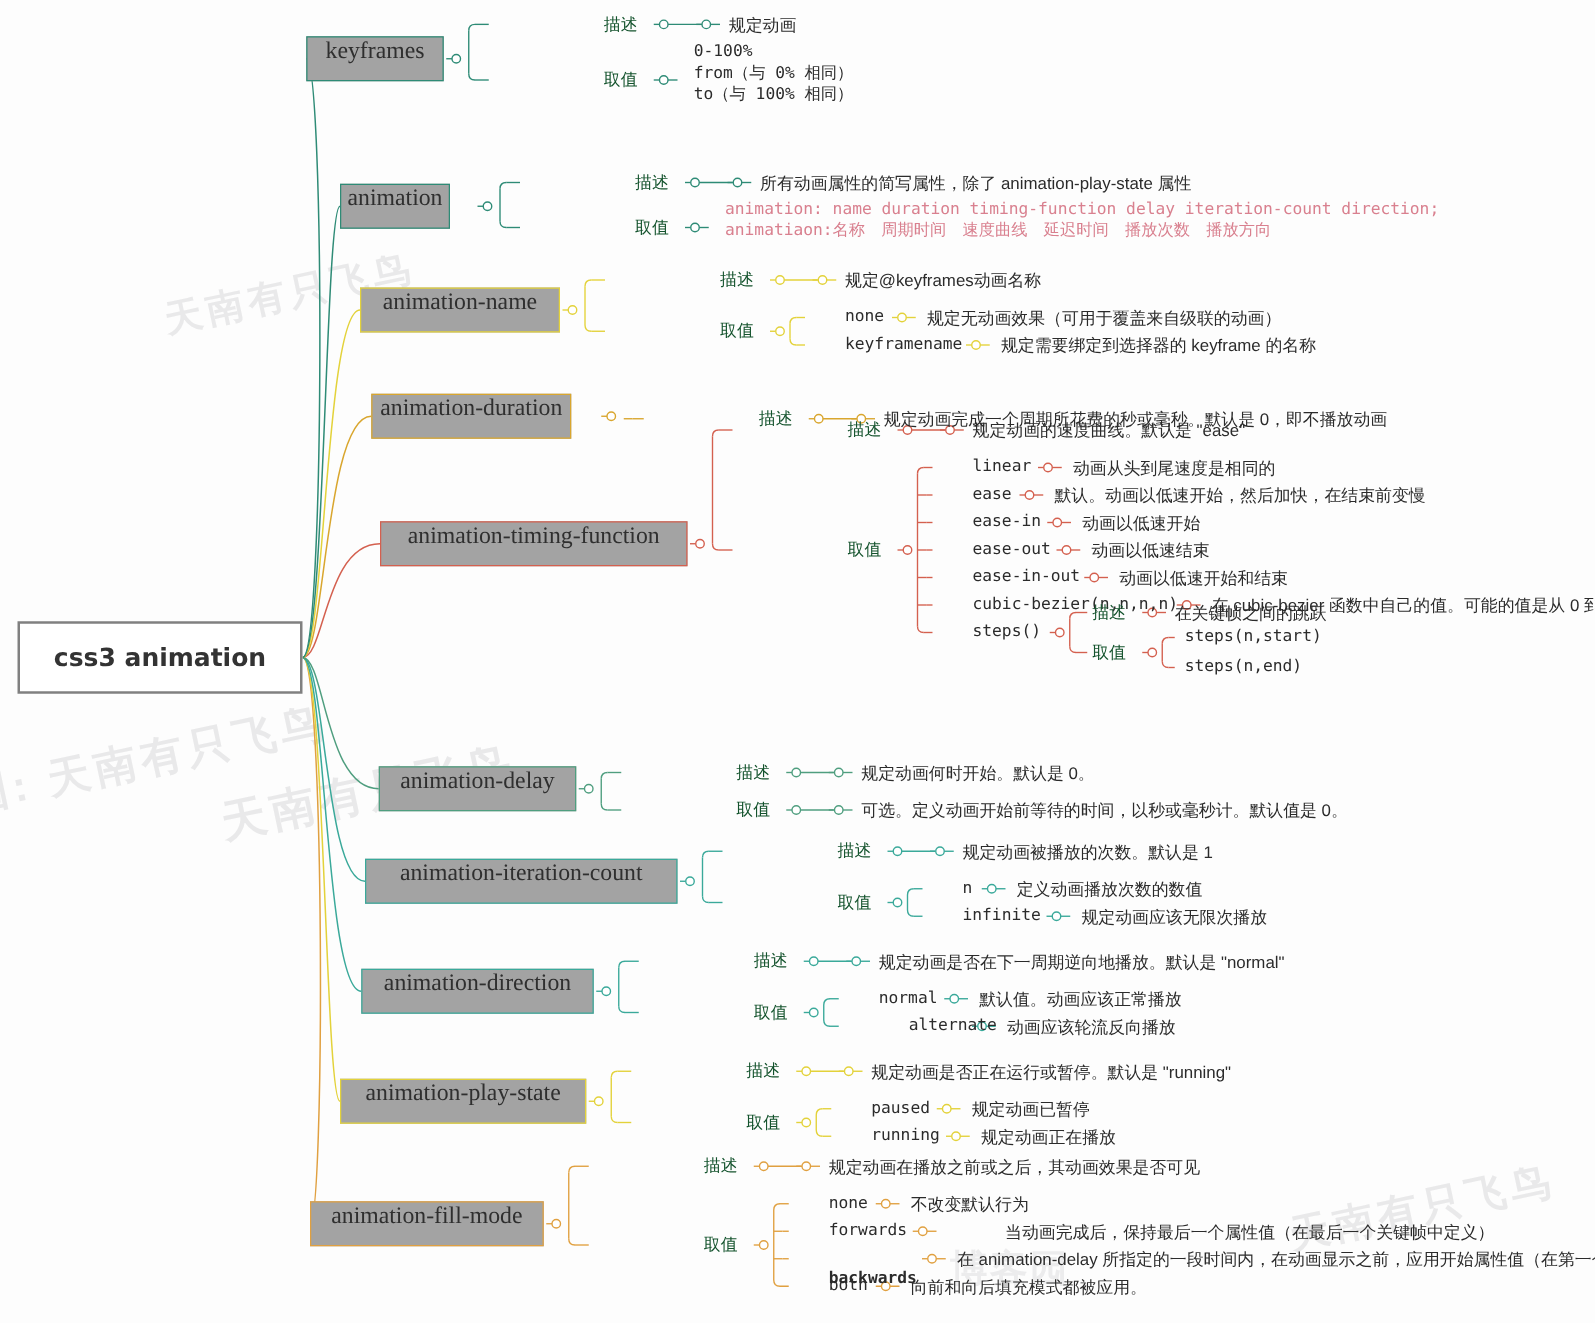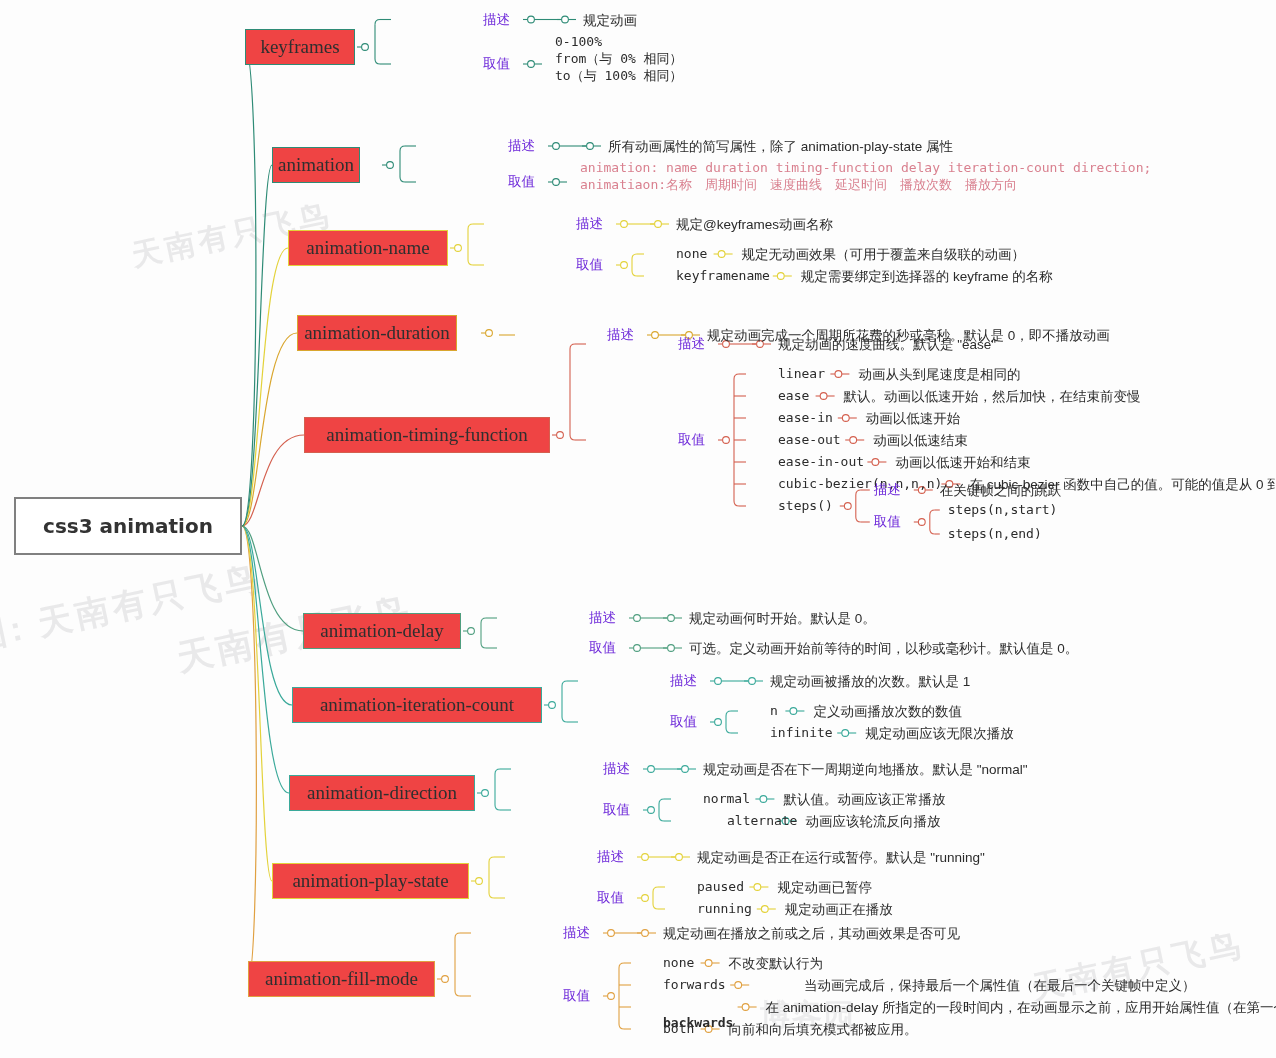--- a/index.html
+++ b/index.html
@@ -45,37 +45,37 @@
     font-weight:700;
     font-size:20px;
     color:#333;
     box-sizing:border-box;
   }
 
   
   .topic{
     position:absolute;
     border:1.5px solid #999;
-    background:#ef4444;
-    display:flex;align-items:center;justify-content:center;
+    background:#a3a3a3;
+    display:flex;align-items:flex-start;justify-content:center;
     font-family:"Liberation Serif", serif;
     font-size:19px;
     color:#2f2f2f;
     box-sizing:border-box;
     padding:0 12px;
     white-space:nowrap;
     height:36px;
   }
 
   
   .sublabel{
     position:absolute;
     font-family:"Liberation Sans","DejaVu Sans",sans-serif;
     font-size:13.5px;
-    color:#6d28d9;
+    color:#14532d;
     white-space:nowrap;
     line-height:1;
   }
   
   .leaf{
     position:absolute;
     font-family:"DejaVu Sans Mono","Liberation Mono",monospace;
     font-size:13px;
     color:#2b2b2b;
     white-space:nowrap;

